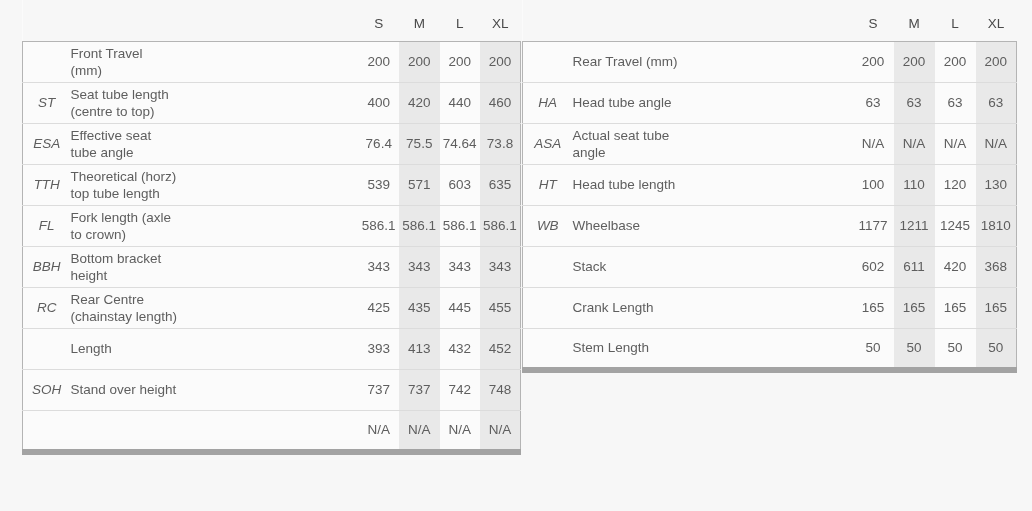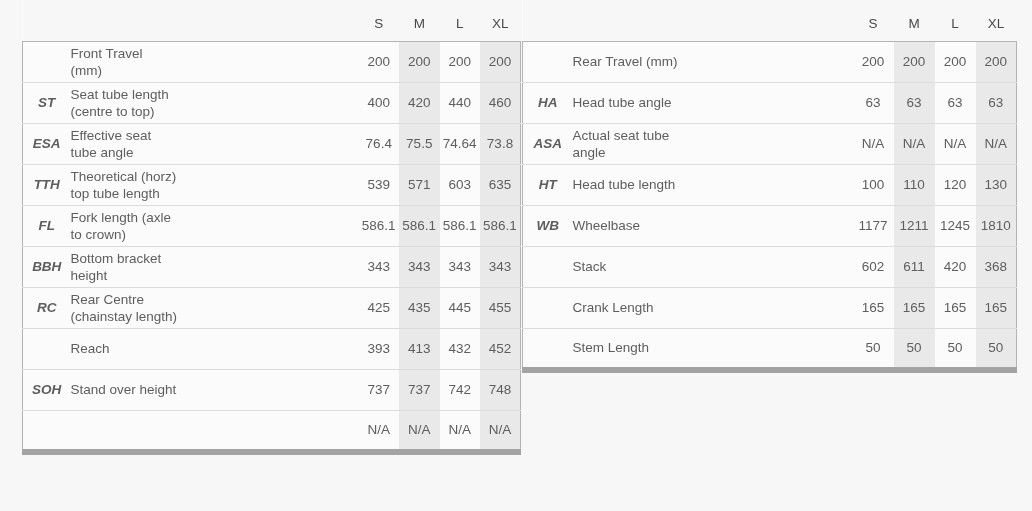--- a/index.html
+++ b/index.html
@@ -60,21 +60,21 @@
     height: 41px;
     padding: 0;
     line-height: 1.28;
     box-sizing: border-box;
   }
   table.geo tbody tr:first-child td { border-top: 1px solid #b4b4b4; }
   table.geo tbody tr:last-child  td { border-bottom: 6px solid #a3a3a3; }
 
   td.abbr {
     text-align: center;
-    font-weight: bold;
+    font-weight: normal;
     font-style: italic;
     color: #1c1c1c;
     font-size: 14px;
     border-left: 1px solid #b4b4b4;
     padding-right: 2px;
   }
   td.desc {
     text-align: left;
     padding-left: 12px;
     padding-right: 6px;
@@ -199,21 +199,21 @@
               <span class="desc-line">(chainstay length)</span>
             </td>
             <td class="val odd">425</td>
             <td class="val even">435</td>
             <td class="val odd">445</td>
             <td class="val even last">455</td>
           </tr>
           <tr>
             <td class="abbr"></td>
             <td class="desc">
-              <span class="desc-line">Reach</span>
+              <span class="desc-line">Length</span>
             </td>
             <td class="val odd">393</td>
             <td class="val even">413</td>
             <td class="val odd">432</td>
             <td class="val even last">452</td>
           </tr>
           <tr>
             <td class="abbr">SOH</td>
             <td class="desc">
               <span class="desc-line">Stand over height</span>

